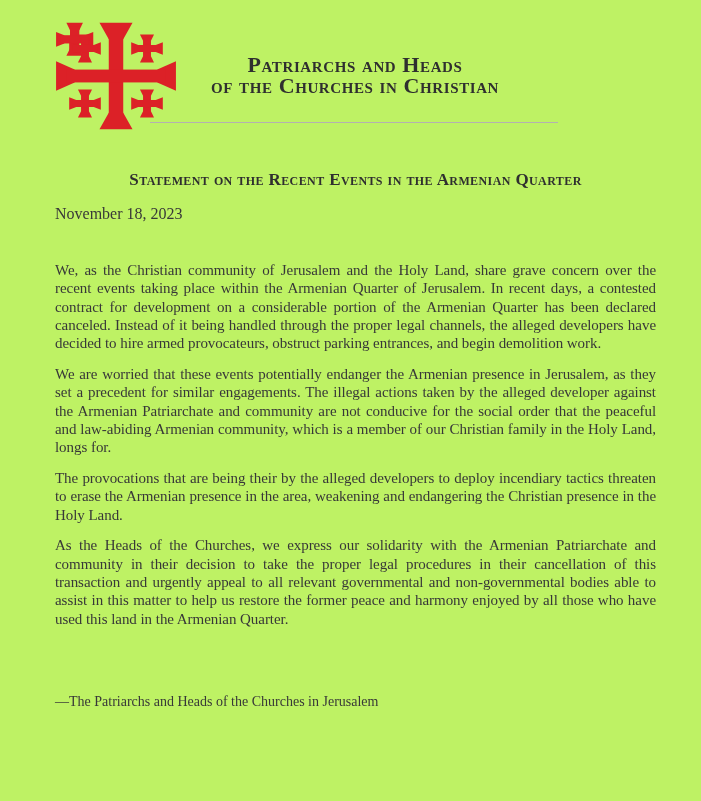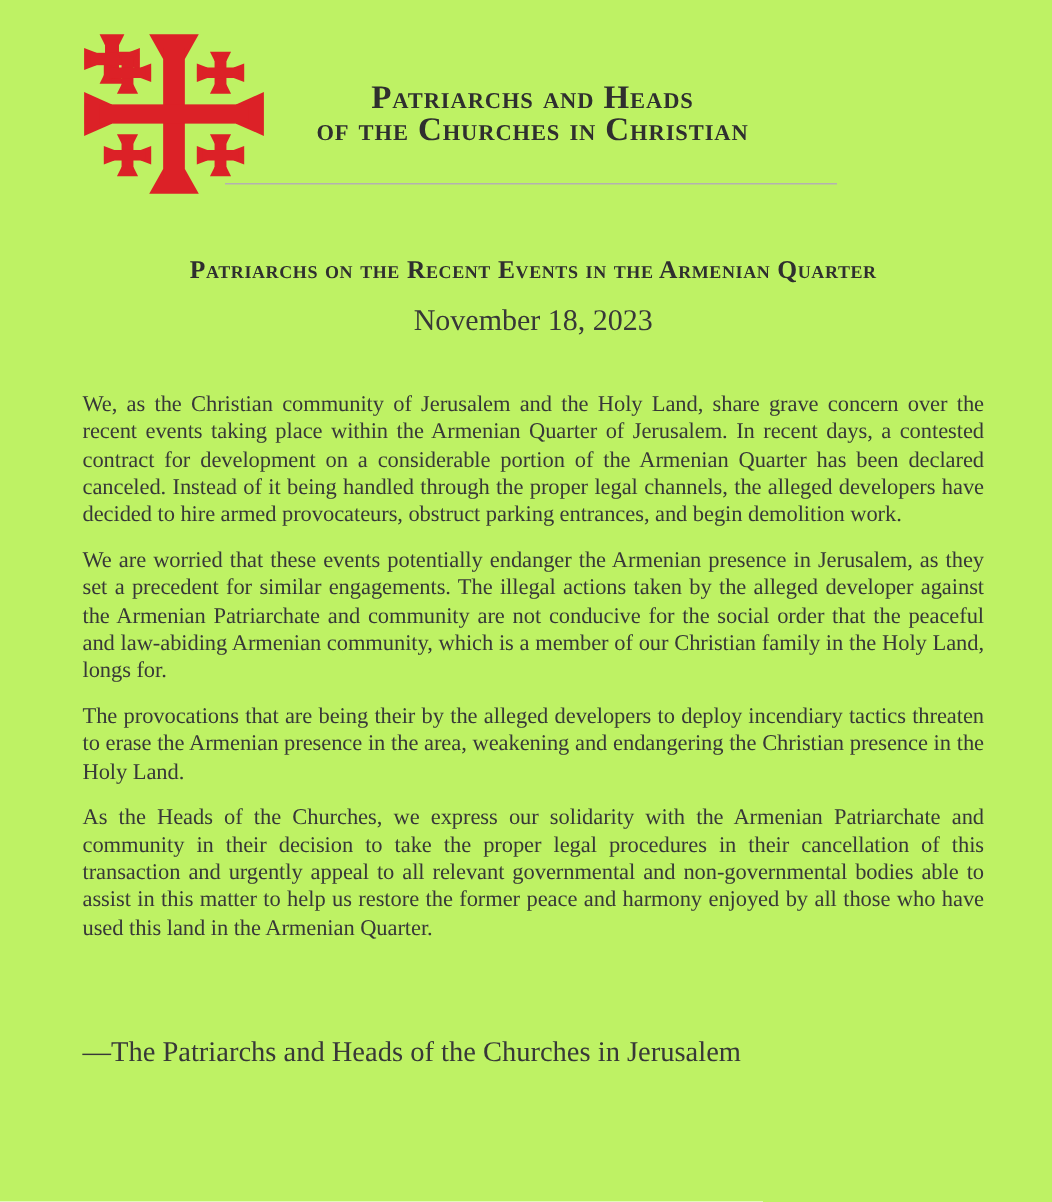--- a/index.html
+++ b/index.html
@@ -57,34 +57,34 @@
     font-size: 17px;
     line-height: 20px;
     font-weight: bold;
     font-variant: small-caps;
     letter-spacing: 0.4px;
     text-align: center;
     color: var(--heading, #2f2f2f);
   }
   .stmt-date {
     margin: 0 0 37px 0;
-    font-size: 20px;
+    font-size: 16px;
     line-height: 20px;
-    text-align: center;
+    text-align: left;
   }
   p.body {
     margin: 0 0 12.5px 0;
     font-size: 15px;
     line-height: 18.3px;
     text-align: justify;
     letter-spacing: -0.05px;
   }
   .signature {
     margin: 64px 0 16px 0;
-    font-size: 19px;
+    font-size: 14px;
     line-height: 19px;
     text-align: left;
   }
 </style>
 </head>
 <body>
 
 <div class="page">
 
   <svg class="logo" viewBox="0 0 120 120" preserveAspectRatio="none" aria-hidden="true">
@@ -111,21 +111,21 @@
   </svg>
 
   <div class="org-name">
     <div>Patriarchs and Heads</div>
     <div>of the Churches in Christian</div>
   </div>
 
   <div class="rule"></div>
 
   <div class="content">
-    <h1 class="stmt-title">Patriarchs on the Recent Events in the Armenian Quarter</h1>
+    <h1 class="stmt-title">Statement on the Recent Events in the Armenian Quarter</h1>
     <div class="stmt-date">November 18, 2023</div>
 
     <p class="body">We, as the Christian community of Jerusalem and the Holy Land, share grave concern over the recent events taking place within the Armenian Quarter of Jerusalem. In recent days, a contested contract for development on a considerable portion of the Armenian Quarter has been declared canceled. Instead of it being handled through the proper legal channels, the alleged developers have decided to hire armed provocateurs, obstruct parking entrances, and begin demolition work.</p>
     <p class="body">We are worried that these events potentially endanger the Armenian presence in Jerusalem, as they set a precedent for similar engagements. The illegal actions taken by the alleged developer against the Armenian Patriarchate and community are not conducive for the social order that the peaceful and law-abiding Armenian community, which is a member of our Christian family in the Holy Land, longs for.</p>
     <p class="body">The provocations that are being their by the alleged developers to deploy incendiary tactics threaten to erase the Armenian presence in the area, weakening and endangering the Christian presence in the Holy Land.</p>
     <p class="body">As the Heads of the Churches, we express our solidarity with the Armenian Patriarchate and community in their decision to take the proper legal procedures in their cancellation of this transaction and urgently appeal to all relevant governmental and non-governmental bodies able to assist in this matter to help us restore the former peace and harmony enjoyed by all those who have used this land in the Armenian Quarter.</p>
 
     <p class="signature">—The Patriarchs and Heads of the Churches in Jerusalem</p>
   </div>
 

